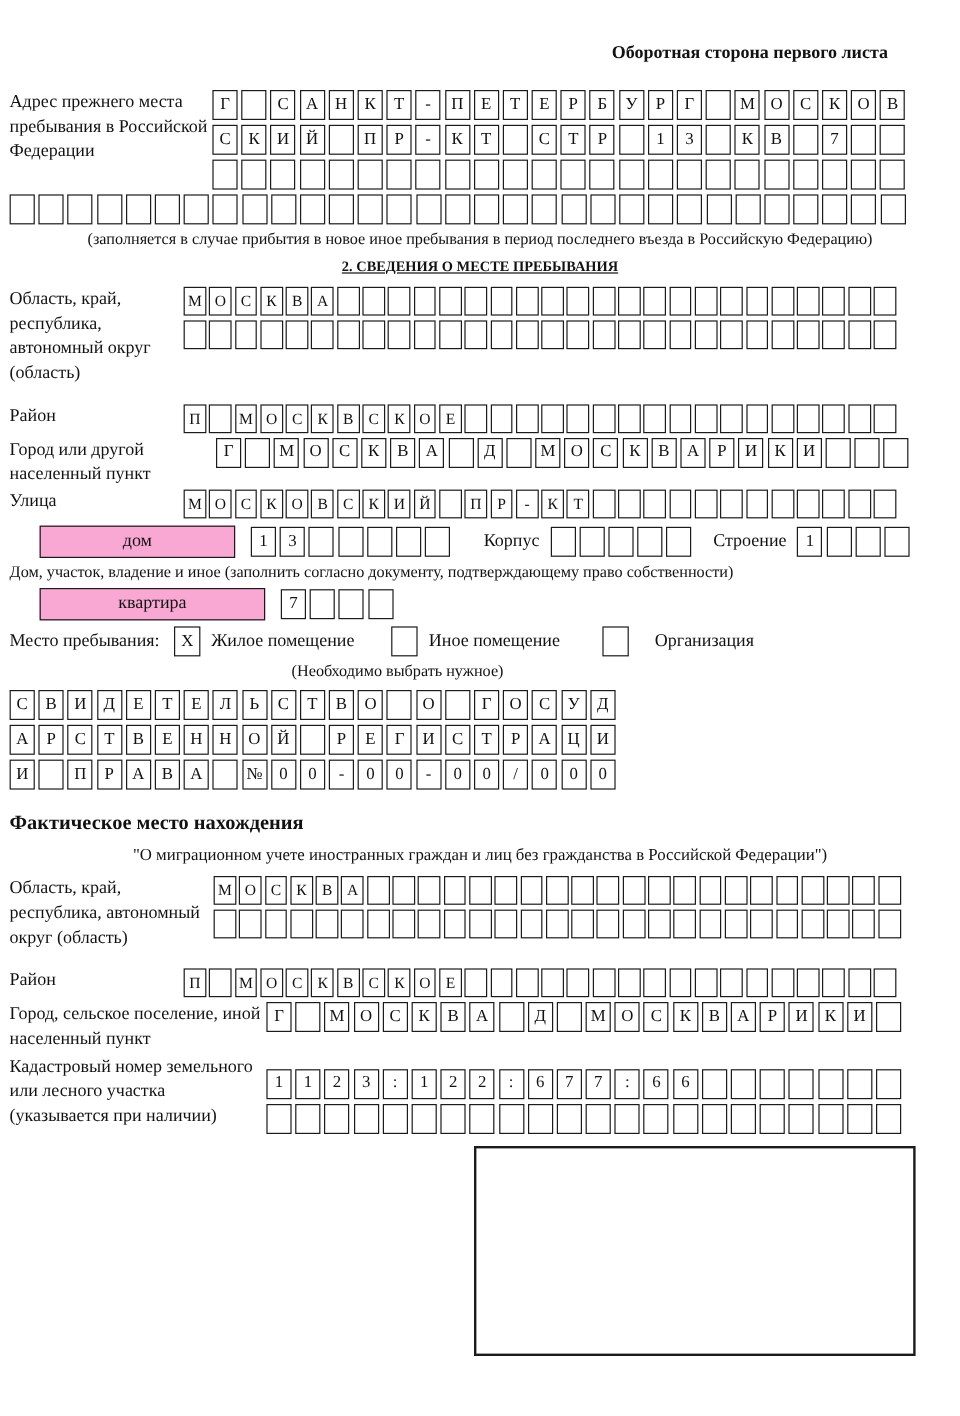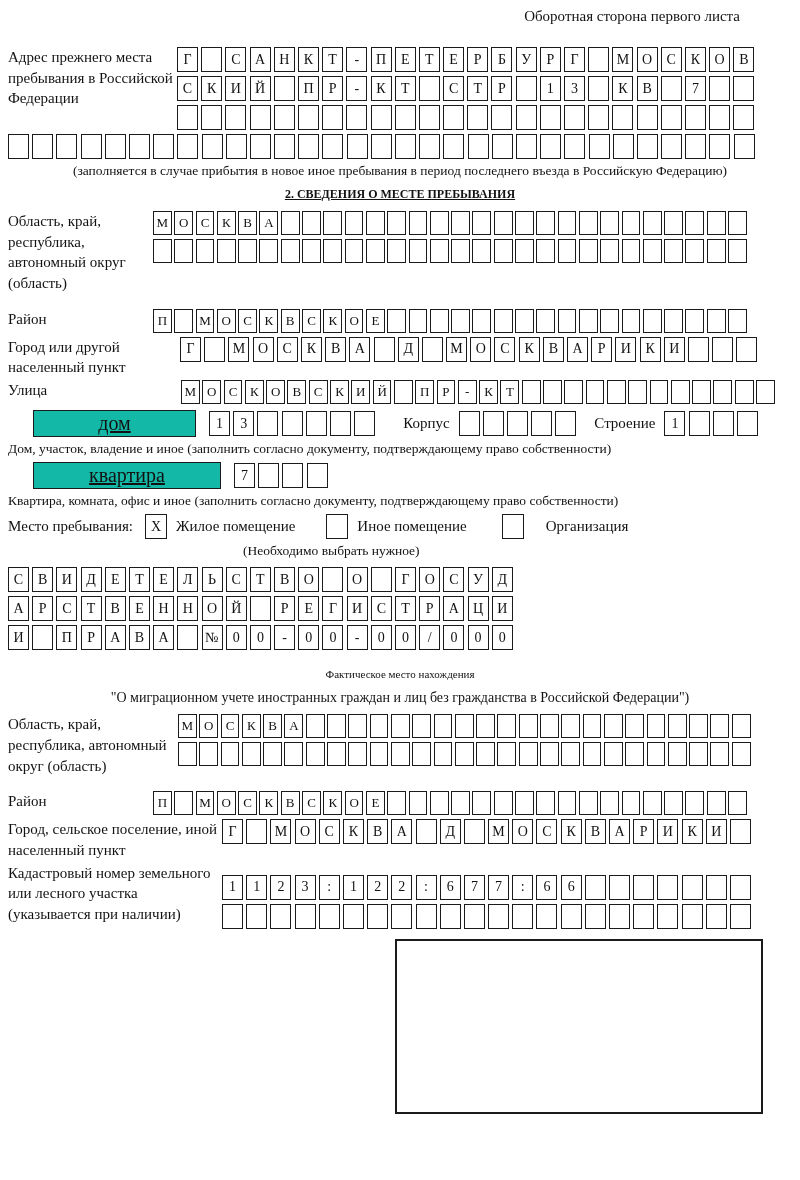--- a/index.html
+++ b/index.html
@@ -1,42 +1,42 @@
 <!DOCTYPE html>
 <html><head>
 <meta charset="utf-8">
 <style>
   html,body{margin:0;padding:0;background:#fff;}
   body{width:800px;height:1180px;font-family:"Liberation Serif","DejaVu Serif",serif;color:#121212;overflow:hidden;}
   .page{padding:8px 8px 0 8px;box-sizing:border-box;}
-  .hdr-note{font-size:15px;text-align:right;padding-right:52px;margin-top:0;}
+  .hdr-note{font-size:15px;text-align:right;padding-right:52px;margin-top:28px;font-weight:bold;}
 
   .frow{display:flex;align-items:flex-start;}
   .flabel{font-size:15px;line-height:1.38;flex:0 0 auto;}
   .w145{width:145px;}
   .w169{width:169px;}
   .w170{width:170px;}
   .w172{width:172px;}
   .w214{width:214px;}
   .w239{width:239px;}
 
   .cellrow{display:flex;gap:3.2px;margin-bottom:4px;}
   .cell{box-sizing:border-box;flex:0 0 auto;width:21px;height:25px;border:1.7px solid #1b1b1b;
         display:inline-flex;align-items:center;justify-content:center;font-size:14px;background:#fff;}
   .cellrow.sm{gap:2.5px;}
   .cellrow.sm .cell{width:18.8px;height:24px;font-size:13px;}
 
   .note-c{font-size:13.5px;text-align:center;margin:2px 0 4px 0;}
   .note-l{font-size:13.5px;text-align:left;margin:1px 0 5px 0;}
   .sec-title{font-weight:bold;font-size:12px;text-align:center;margin:8px 0 9px 0;text-decoration:underline;}
-  .sub-title{font-weight:normal;font-size:11px;text-align:center;margin:14px 0 10px 0;}
+  .sub-title{font-weight:bold;font-size:17px;text-align:left;margin:14px 0 10px 0;}
 
   .inline-row{display:flex;align-items:center;margin:2px 0 4px 0;}
   .dombox{box-sizing:border-box;border:1.7px solid #1b1b1b;height:27px;display:flex;align-items:center;
-          justify-content:center;font-size:20px;background:#14b8a6;flex:0 0 auto;text-decoration:underline;}
+          justify-content:center;font-size:15px;background:#f9a8d4;flex:0 0 auto;}
   .dombox.dom{width:163px;margin-left:25px;margin-right:13px;}
   .dombox.kv{width:188px;margin-left:25px;margin-right:13px;}
   .inline-label{font-size:15px;margin:0 9px;}
   .chk{box-sizing:border-box;width:22px;height:25px;border:1.7px solid #1b1b1b;display:inline-flex;
        align-items:center;justify-content:center;font-size:14px;flex:0 0 auto;}
   .mesto-note{font-size:13.5px;margin:0 0 8px 235px;}
 
   .stamp-box{box-sizing:border-box;width:368px;height:175px;border:2px solid #1b1b1b;margin:6px 0 5px 387px;}
   .mt6{margin-top:6px;}
   .rows-offset{margin-top:12px;}
@@ -291,21 +291,21 @@
         <span class="cell">Р</span>
         <span class="cell">И</span>
         <span class="cell">К</span>
         <span class="cell">И</span>
         <span class="cell"></span>
         <span class="cell"></span>
         <span class="cell"></span>
       </div>
   </div>
 
-  <div class="frow" style="margin-top:2px;gap:28px;">
+  <div class="frow" style="margin-top:2px;">
     <div class="flabel w145">Улица</div>
     <div class="cellrow sm">
         <span class="cell">М</span>
         <span class="cell">О</span>
         <span class="cell">С</span>
         <span class="cell">К</span>
         <span class="cell">О</span>
         <span class="cell">В</span>
         <span class="cell">С</span>
         <span class="cell">К</span>
@@ -363,21 +363,20 @@
 
   <div class="inline-row">
     <div class="dombox kv">квартира</div>
     <div class="cellrow" style="margin-bottom:0;">
         <span class="cell">7</span>
         <span class="cell"></span>
         <span class="cell"></span>
         <span class="cell"></span>
       </div>
   </div>
-  <div class="note-l">Квартира, комната, офис и иное (заполнить согласно документу, подтверждающему право собственности)</div>
 
   <div class="inline-row" style="margin-top:5px;">
     <span style="font-size:15px;">Место пребывания:</span>
     <span class="chk" style="margin-left:12px;">X</span>
     <span class="inline-label">Жилое помещение</span>
     <span class="chk" style="margin-left:22px;"></span>
     <span class="inline-label">Иное помещение</span>
     <span class="chk" style="margin-left:26px;"></span>
     <span class="inline-label" style="margin-left:22px;">Организация</span>
   </div>

